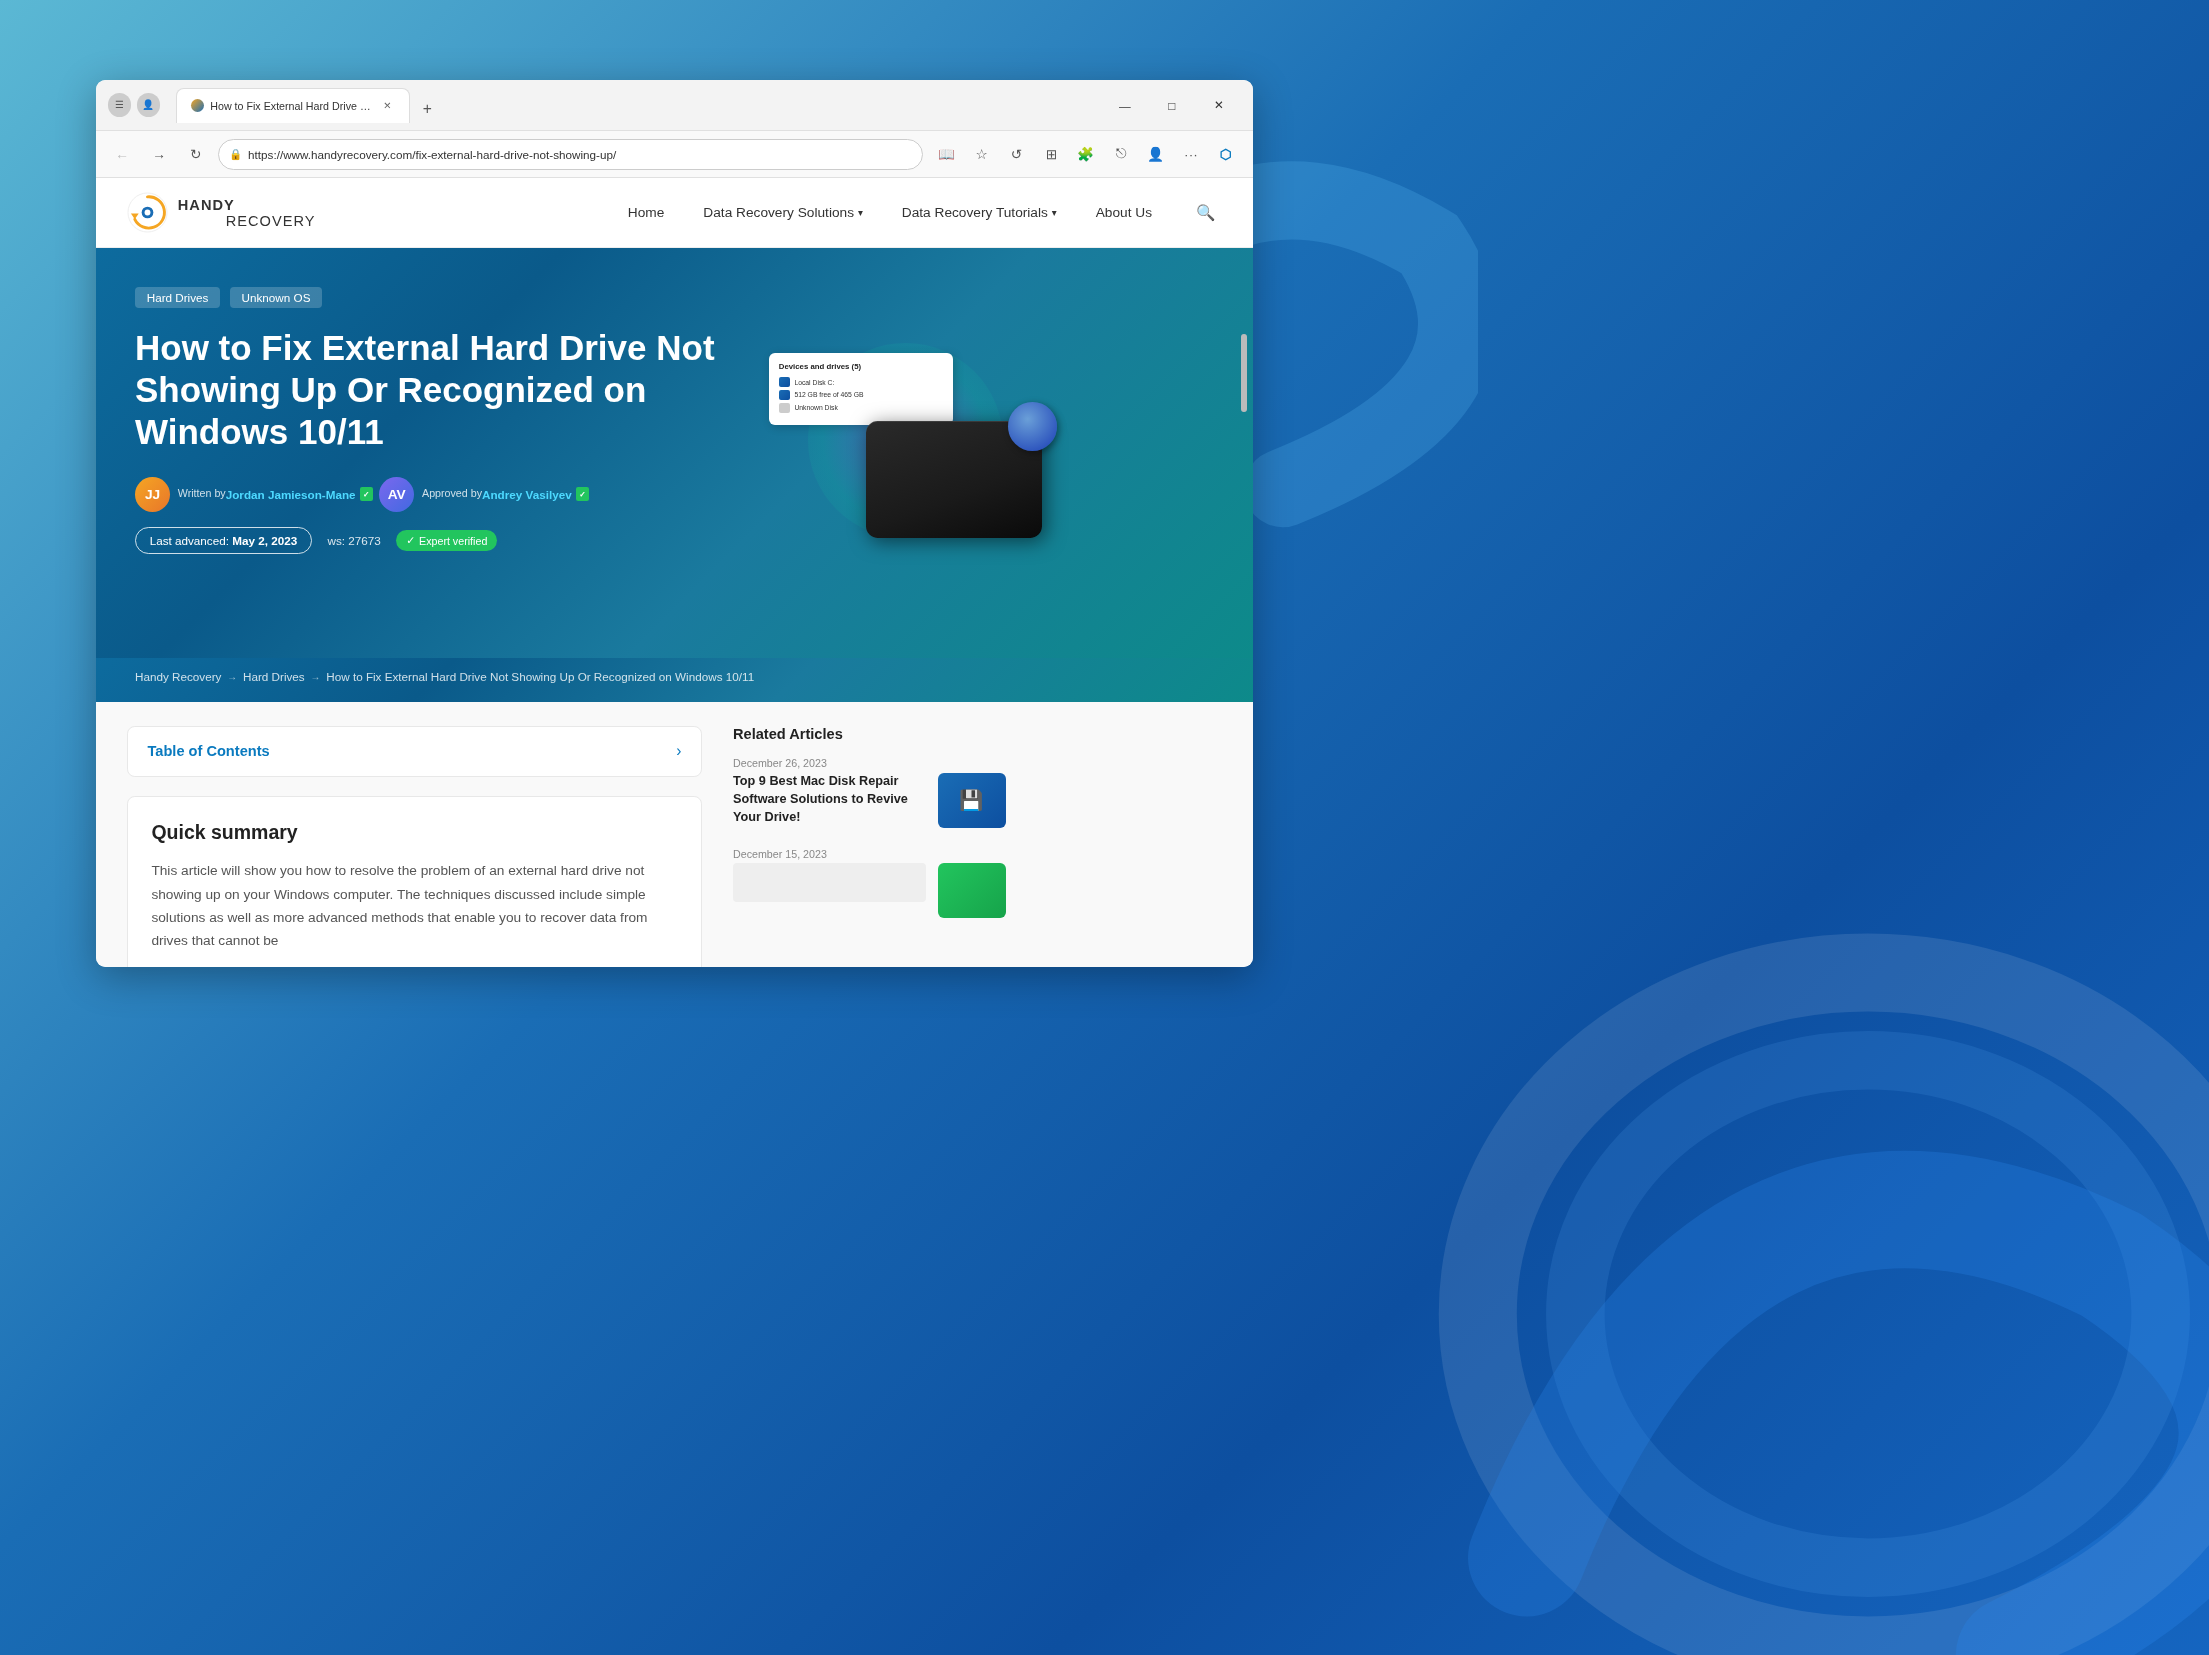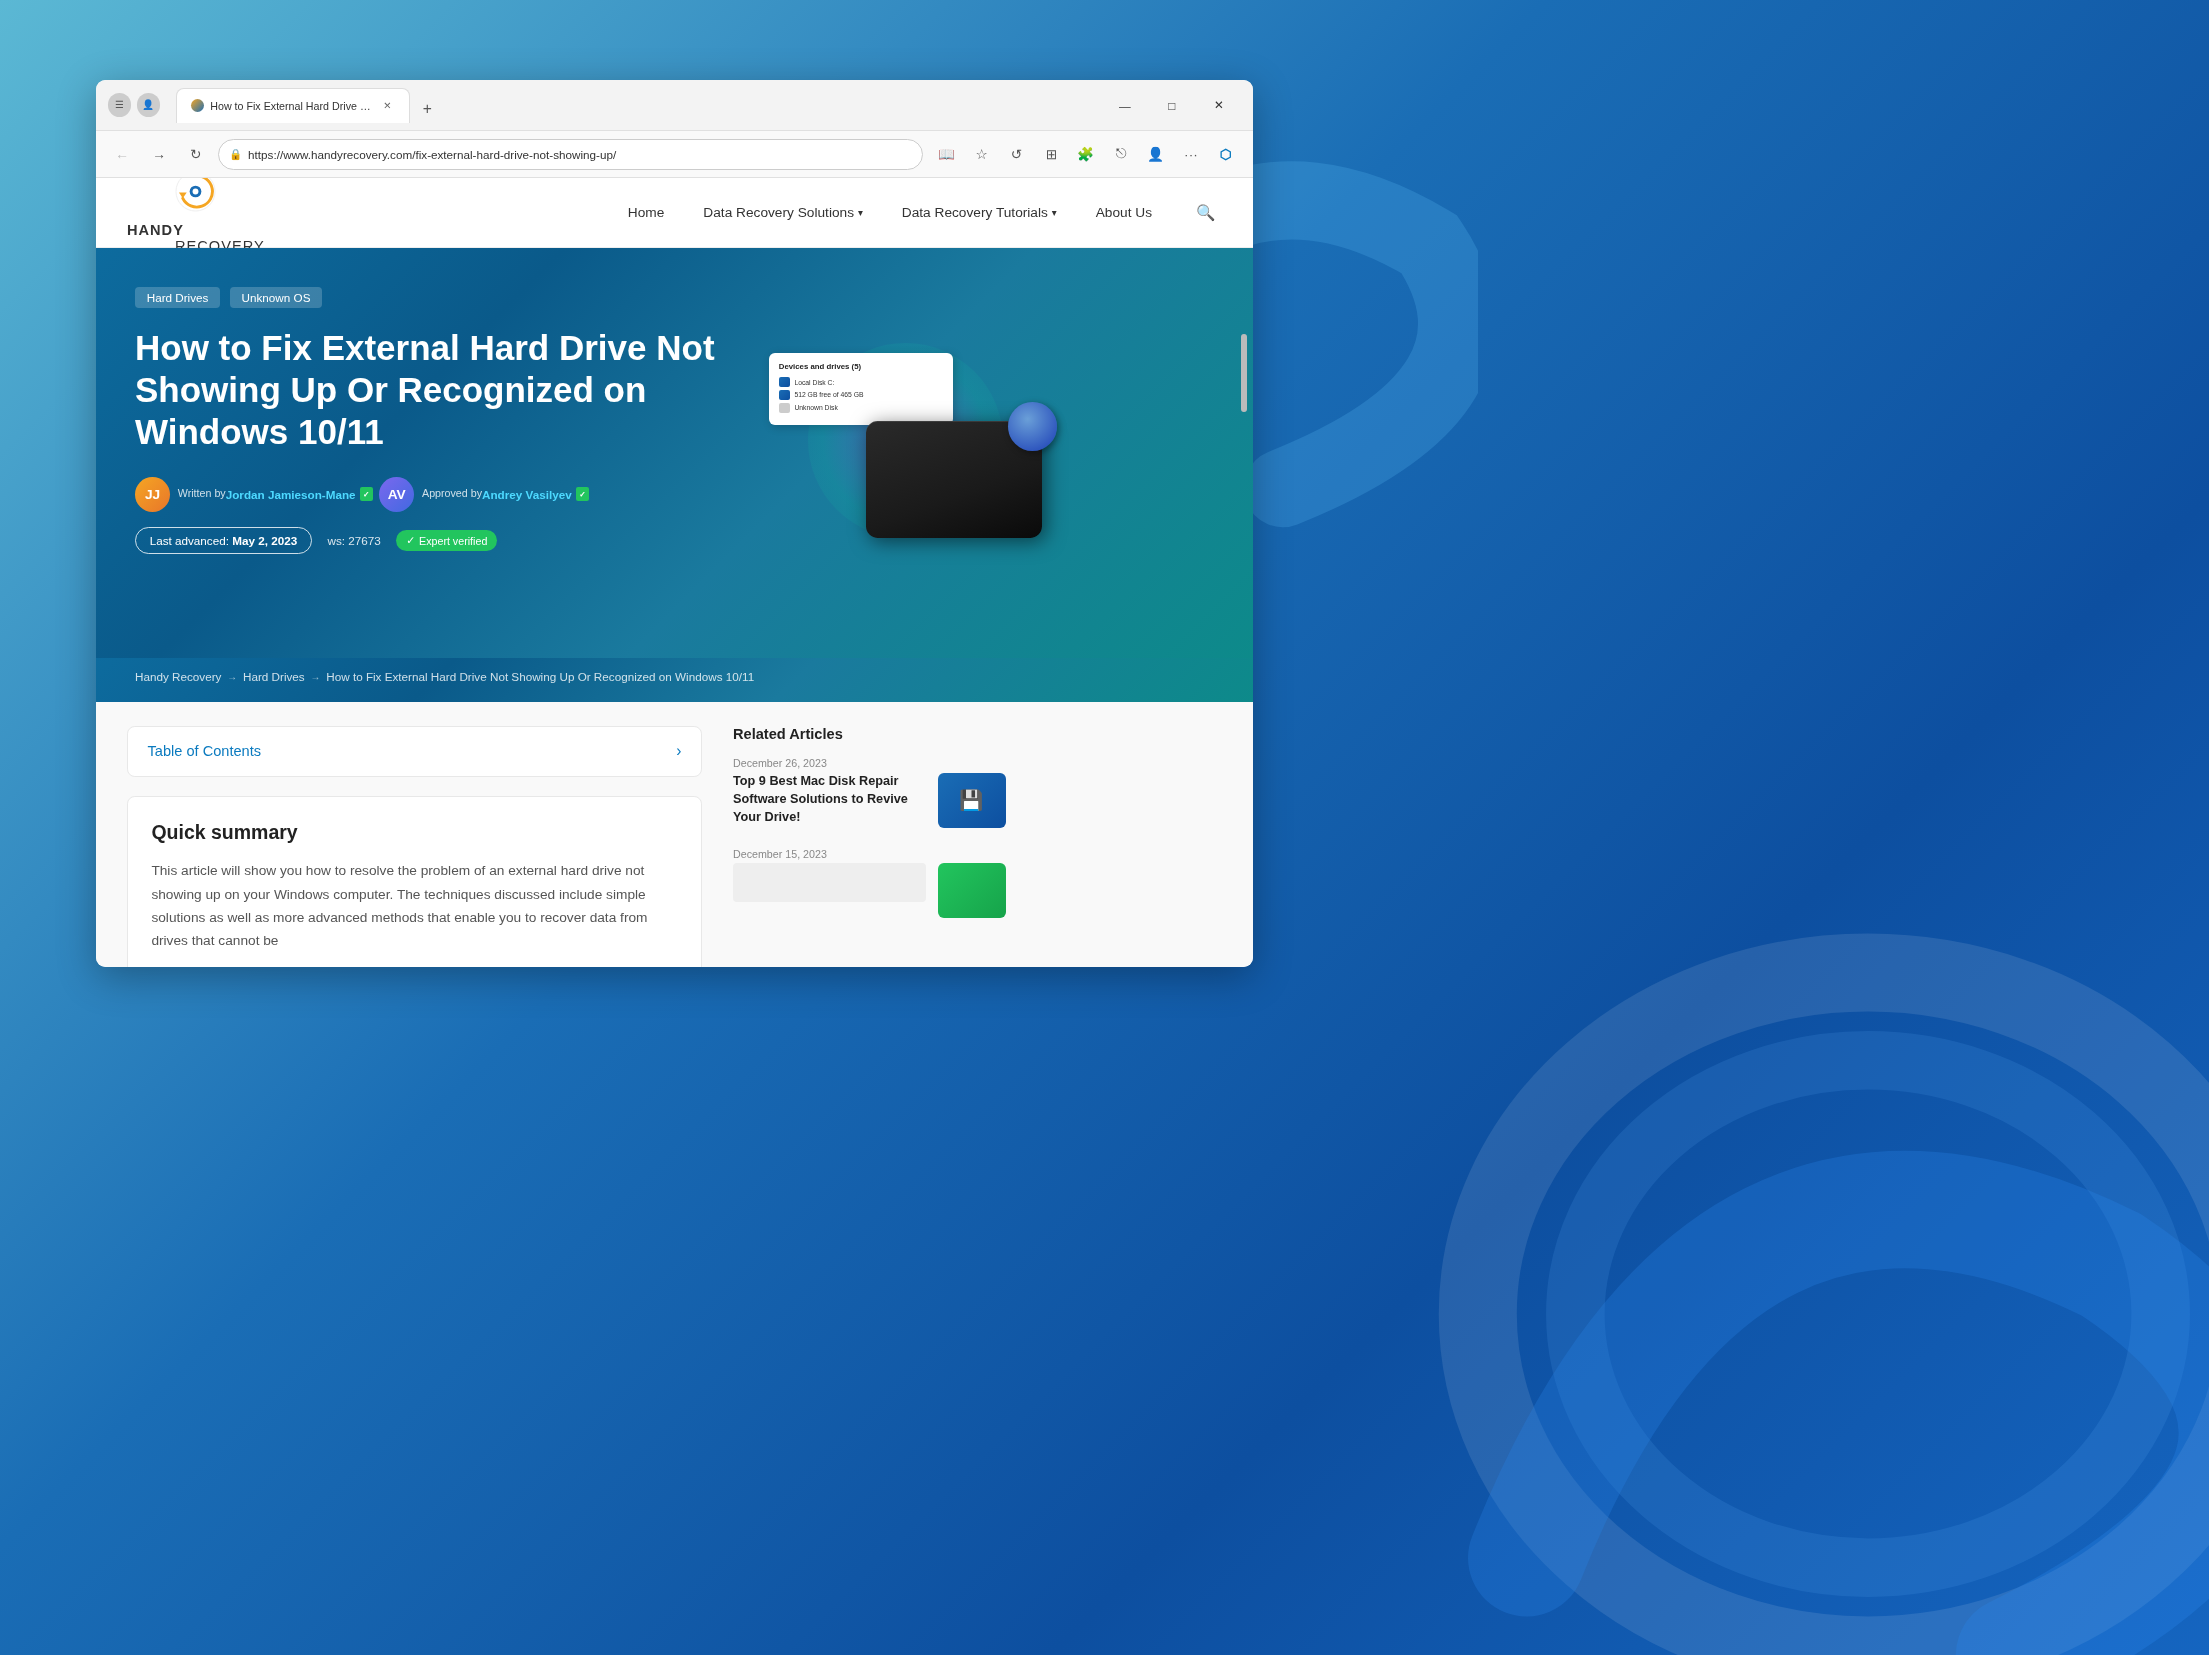--- a/index.html
+++ b/index.html
@@ -238,21 +238,20 @@
       align-items: center;
       border-bottom: 1px solid #eee;
       box-shadow: 0 1px 3.9px rgba(0,0,0,0.05);
     }
 
     .logo-area {
       display: flex;
       align-items: center;
       gap: 9.8px;
       margin-right: auto;
-      flex-direction: column;
     }
 
     .logo-text {
       display: flex;
       flex-direction: column;
     }
 
     .logo-text-handy {
       font-size: 14.6px;
       font-weight: 700;
@@ -561,21 +560,21 @@
     .toc-header {
       padding: 15.6px 19.5px;
       display: flex;
       align-items: center;
       justify-content: space-between;
       cursor: pointer;
     }
 
     .toc-title {
       font-size: 14.6px;
-      font-weight: 400;
+      font-weight: 700;
       color: #0a7abf;
     }
 
     .toc-chevron {
       color: #0a7abf;
       font-size: 15.6px;
     }
 
     .quick-summary-box {
       background: #fff;

